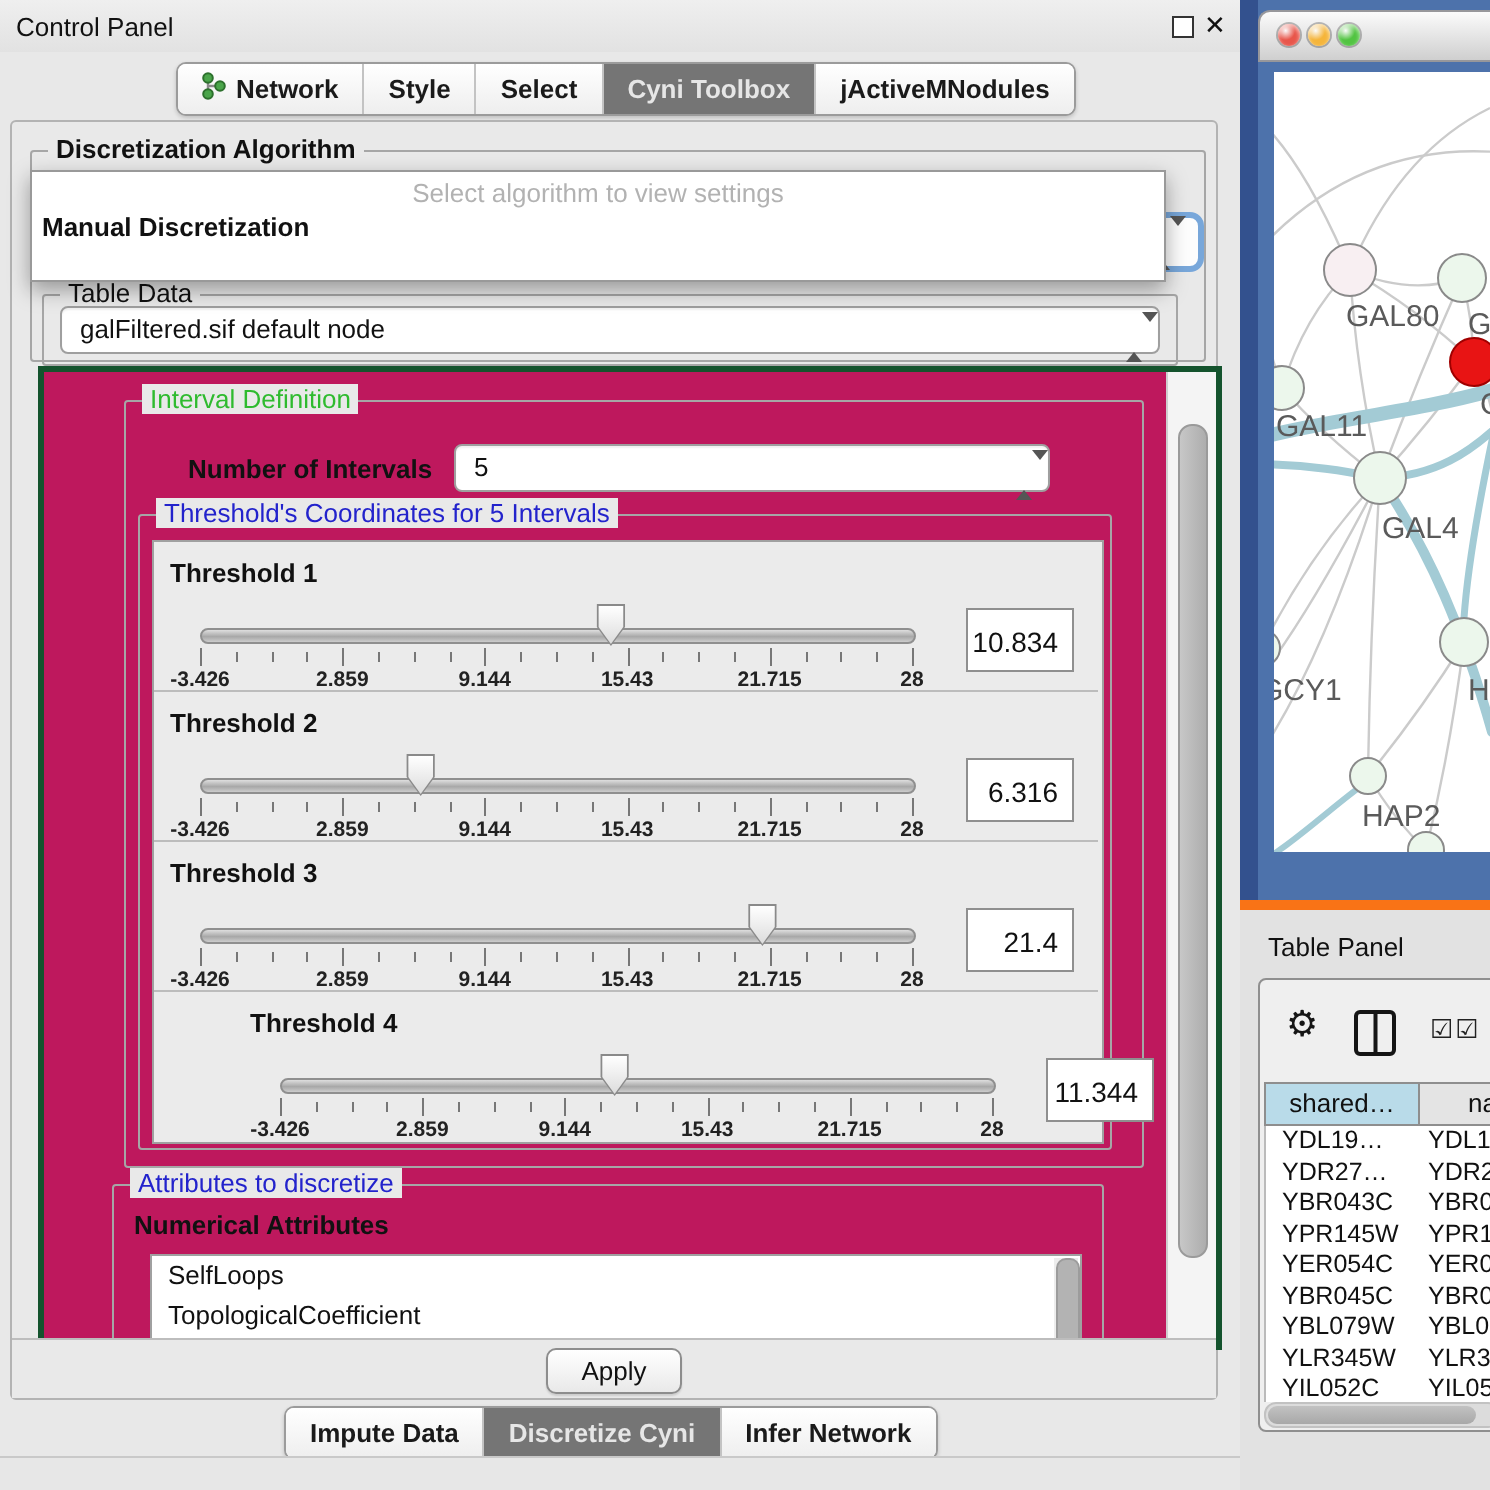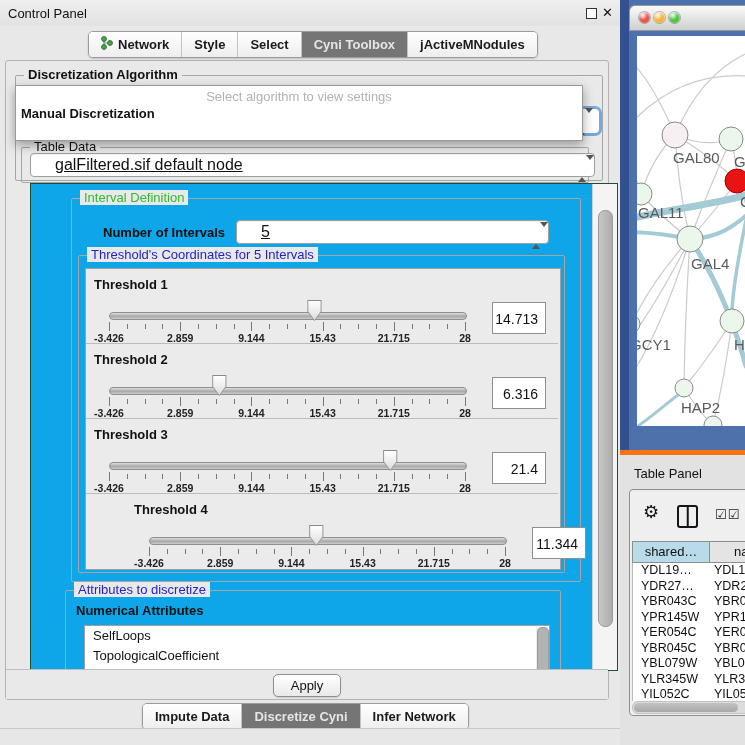--- a/index.html
+++ b/index.html
@@ -24,37 +24,37 @@
 
   
   .main-panel{left:5px;top:60px;width:602px;height:638px;border:1px solid #b3b3b3;border-radius:3px;background:#e9e9e9;}
   .groupbox{position:absolute;border:1px solid #a6a6a6;border-radius:2px;}
   .grouptitle{position:absolute;top:-9px;left:8px;background:#e9e9e9;padding:0 4px;font-size:13px;white-space:nowrap;}
   .gt-black{color:#111;font-weight:bold;}
   .gt-green{color:#2fbb2f;}
   .gt-blue{color:#2323cc;}
 
   
-  .combo{position:absolute;background:#fff;border:1px solid #9f9f9f;border-radius:4px;font-size:16px;color:#111;line-height:22px;padding-left:24px;box-shadow:inset 0 1px 1px rgba(0,0,0,.06);text-decoration:underline;}
+  .combo{position:absolute;background:#fff;border:1px solid #9f9f9f;border-radius:4px;font-size:13px;color:#111;line-height:22px;padding-left:9px;box-shadow:inset 0 1px 1px rgba(0,0,0,.06);}
   .combo .arrows{position:absolute;right:8px;top:4px;width:8px;height:14px;}
   .arr-up{width:0;height:0;border-left:4px solid transparent;border-right:4px solid transparent;border-bottom:5px solid #555;margin-bottom:3px;}
   .arr-dn{width:0;height:0;border-left:4px solid transparent;border-right:4px solid transparent;border-top:5px solid #555;}
 
   
   .focus-combo{left:290px;top:45px;width:300px;height:24px;border:3px solid #78a7da;border-radius:7px;background:#fdfdfd;z-index:5;}
   .focus-combo .arrows{position:absolute;right:6px;top:4px;}
 
   
   .algo-popup{left:9px;top:24px;width:566px;height:54px;background:#fff;border:1px solid #999;box-shadow:0 4px 10px rgba(0,0,0,.35);z-index:50;}
   .popup-placeholder{position:absolute;left:0;top:3px;width:100%;text-align:center;font-size:13px;color:#b2b2b2;}
   .popup-opt{position:absolute;left:5px;font-size:13px;color:#111;}
   .popup-opt.bold{font-weight:bold;}
 
   
-  .scrollpanel{left:24px;top:122px;width:586px;height:486px;border:1px solid #14532d;background:#0ea5e9;overflow:hidden;}
+  .scrollpanel{left:13px;top:122px;width:586px;height:486px;border:3px solid #14532d;background:#be185d;overflow:hidden;}
   .vscroll-track{position:absolute;right:0;top:0;width:24px;height:100%;background:#f4f4f4;border-left:1px solid #cfcfcf;}
   .vscroll-thumb{position:absolute;left:5px;top:26px;width:13px;height:415px;border-radius:7px;background:linear-gradient(90deg,#c7c7c7,#adadad);border:1px solid #9a9a9a;}
 
   
   .bold-label{position:absolute;font-size:13px;font-weight:bold;color:#111;}
   .thresh-list{position:absolute;left:6px;top:12px;width:474px;height:300px;border:1px solid #a0a0a0;background:#ebebeb;}
   .thresh-row{position:absolute;left:0;width:472px;height:74px;border-bottom:1px solid #bcbcbc;}
   .thresh-row:last-child{border-bottom:none;}
   .slider-track{position:absolute;left:23px;top:43px;width:356px;height:6px;border:1px solid #8f8f8f;border-radius:4px;background:linear-gradient(#dedede,#a8a8a8 55%,#cccccc);}
   .slider-thumb{position:absolute;top:31px;width:16px;height:21px;}
@@ -201,21 +201,21 @@
                 <div class="tick-label" style="left: 307.8px;">21.715</div>
                 <div class="tick minor" style="left: 325.6px;"></div>
                 <div class="tick minor" style="left: 343.4px;"></div>
                 <div class="tick minor" style="left: 361.2px;"></div>
                 <div class="tick major" style="left: 379px;"></div>
                 <div class="tick-label" style="left: 379px;">28</div>
                 <div class="slider-thumb" style="left: 220.482px;">
                   <div class="thumb-outer"></div>
                   <div class="thumb-inner"></div>
                 </div>
-                <div class="value-box">14.713</div>
+                <div class="value-box">10.834</div>
               </div>
               <div class="thresh-row" style="top: 75px;">
                 <div class="bold-label" style="left: 8px; top: 8px;">Threshold 2</div>
                 <div class="slider-track"></div>
                 <div class="tick major" style="left: 23px;"></div>
                 <div class="tick-label" style="left: 23px;">-3.426</div>
                 <div class="tick minor" style="left: 40.8px;"></div>
                 <div class="tick minor" style="left: 58.6px;"></div>
                 <div class="tick minor" style="left: 76.4px;"></div>
                 <div class="tick major" style="left: 94.2px;"></div>

